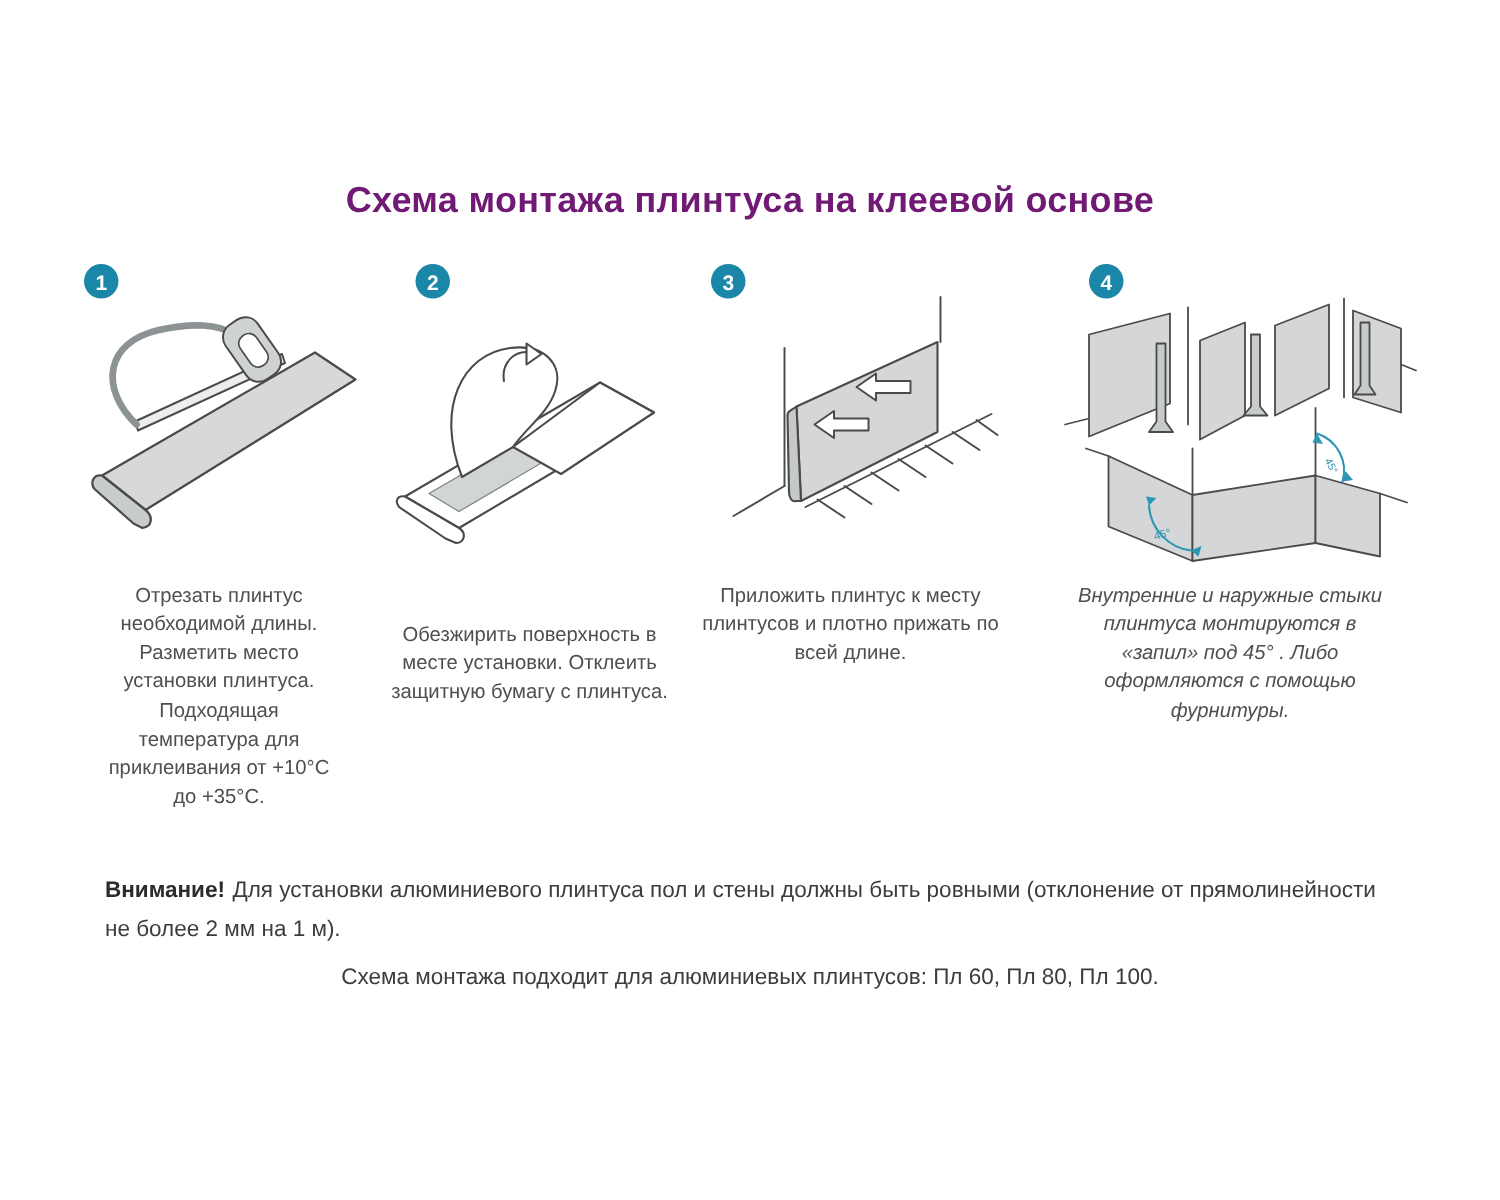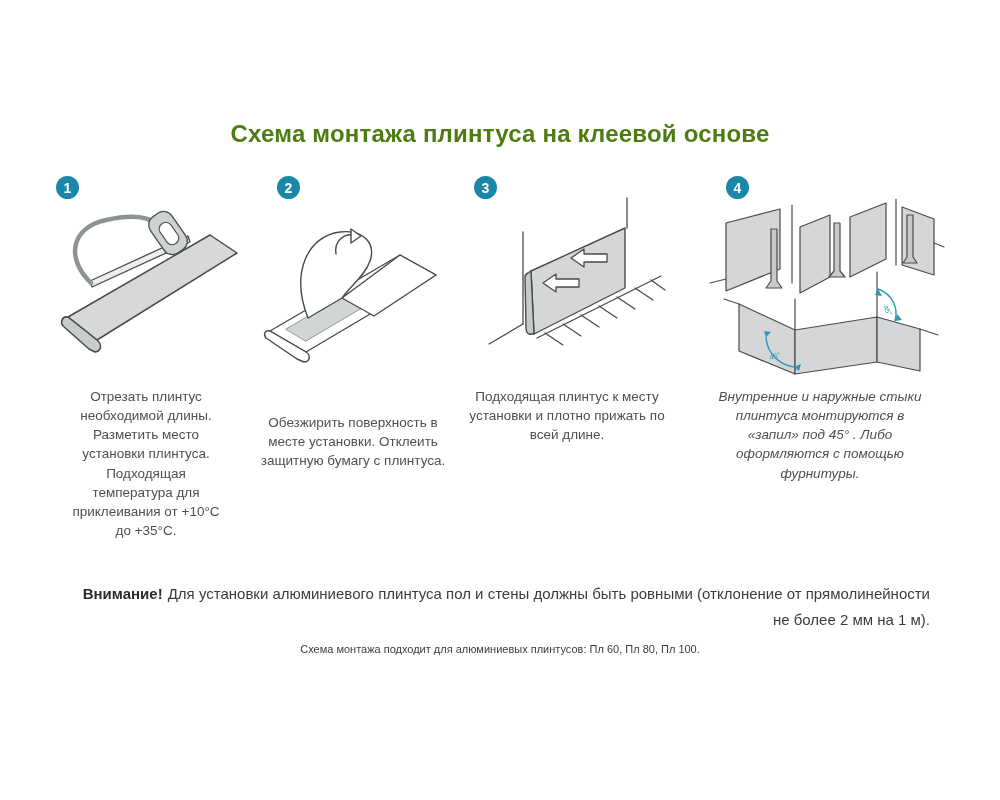--- a/index.html
+++ b/index.html
@@ -1,43 +1,43 @@
 <!DOCTYPE html>
 <html><head>
 <meta charset="utf-8">
 <style>
   html,body{margin:0;padding:0;background:#fff;}
   body{width:1000px;height:800px;position:relative;overflow:hidden;
        font-family:"Liberation Sans",sans-serif;}
   .title{position:absolute;top:120px;left:0;width:1000px;text-align:center;
-         font-size:24px;font-weight:bold;color:#4d7c0f;letter-spacing:.2px;}
+         font-size:24px;font-weight:bold;color:#701a75;letter-spacing:.2px;}
   .step{position:absolute;top:176px;}
   .step-1{left:40px;width:212px;}
   .step-2{left:250px;width:206px;}
   .step-3{left:456px;width:222px;}
   .step-4{left:694px;width:252px;}
   .badge{width:23px;height:23px;border-radius:50%;background:#1b87a8;color:#fff;
          font-size:14px;font-weight:bold;display:flex;align-items:center;
          justify-content:center;}
   .step-1 .badge{margin-left:16px;}
   .step-2 .badge{margin-left:27px;}
   .step-3 .badge{margin-left:18px;}
   .step-4 .badge{margin-left:32px;}
   .illus{display:block;margin:0 auto;height:182px;}
   .caption{font-size:13.5px;line-height:1.42;color:#4f4f4f;text-align:center;
            margin:6px auto 0;}
   .step-1 .caption{width:158px;}
   .step-2 .caption{width:186px;margin-top:32px;}
   .step-3 .caption{width:202px;}
   .step-4 .caption{width:210px;font-style:italic;}
-  .warning{position:absolute;top:581px;left:70px;width:860px;text-align:right;
+  .warning{position:absolute;top:581px;left:70px;width:860px;text-align:left;
            font-size:15px;line-height:1.75;color:#3c3c3c;}
   .warning-label{font-weight:bold;margin-right:5px;color:#2b2b2b;}
   .footer-note{position:absolute;top:643px;left:70px;width:860px;text-align:center;
-           font-size:11px;color:#3c3c3c;}
+           font-size:15px;color:#3c3c3c;}
   svg{overflow:visible;}
 </style>
 </head>
 <body>
 
 <div class="title">Схема монтажа плинтуса на клеевой основе</div>
 
 <div class="step step-1">
   <div class="badge">1</div>
   <svg class="illus" width="212" height="182" viewBox="0 0 212 182">
@@ -94,21 +94,21 @@
       <path d="M64,95 L158,52 L158,112 L67,158 Z" fill="#d4d6d7"></path>
       <path d="M61,97 C59,98 58,99 58,101 L59,152 C59,156 61,159 64,158 L67,158 L64,95 Z" fill="#c6c9ca"></path>
     </g>
     <g fill="#ffffff" stroke="#4a4a4a" stroke-width="1.3" stroke-linejoin="round">
       <path d="M104,82 l13,-9 v5 h23 v8 h-23 v5 Z"></path>
       <path d="M76,107 l13,-9 v5 h23 v8 h-23 v5 Z"></path>
     </g>
   </svg>
   <div class="badge">3</div>
   <div style="height:182px;"></div>
-  <div class="caption">Подходящая плинтус к месту установки и плотно прижать по всей длине.</div>
+  <div class="caption">Приложить плинтус к месту плинтусов и плотно прижать по всей длине.</div>
 </div>
 
 <div class="step step-4">
   <div class="badge">4</div>
   <svg class="illus" width="252" height="182" viewBox="0 0 252 182">
 
     <g stroke="#4a4a4a" stroke-width="1.2" stroke-linejoin="round" stroke-linecap="round">
       <path d="M16,84 L32,80" fill="none"></path>
       <path d="M32,24 L86,10 L86,70 L32,92 Z" fill="#d4d6d7"></path>
       <path d="M77,30 h6 v52 l5,7 h-16 l5,-7 Z" fill="#c8cbcc"></path>

